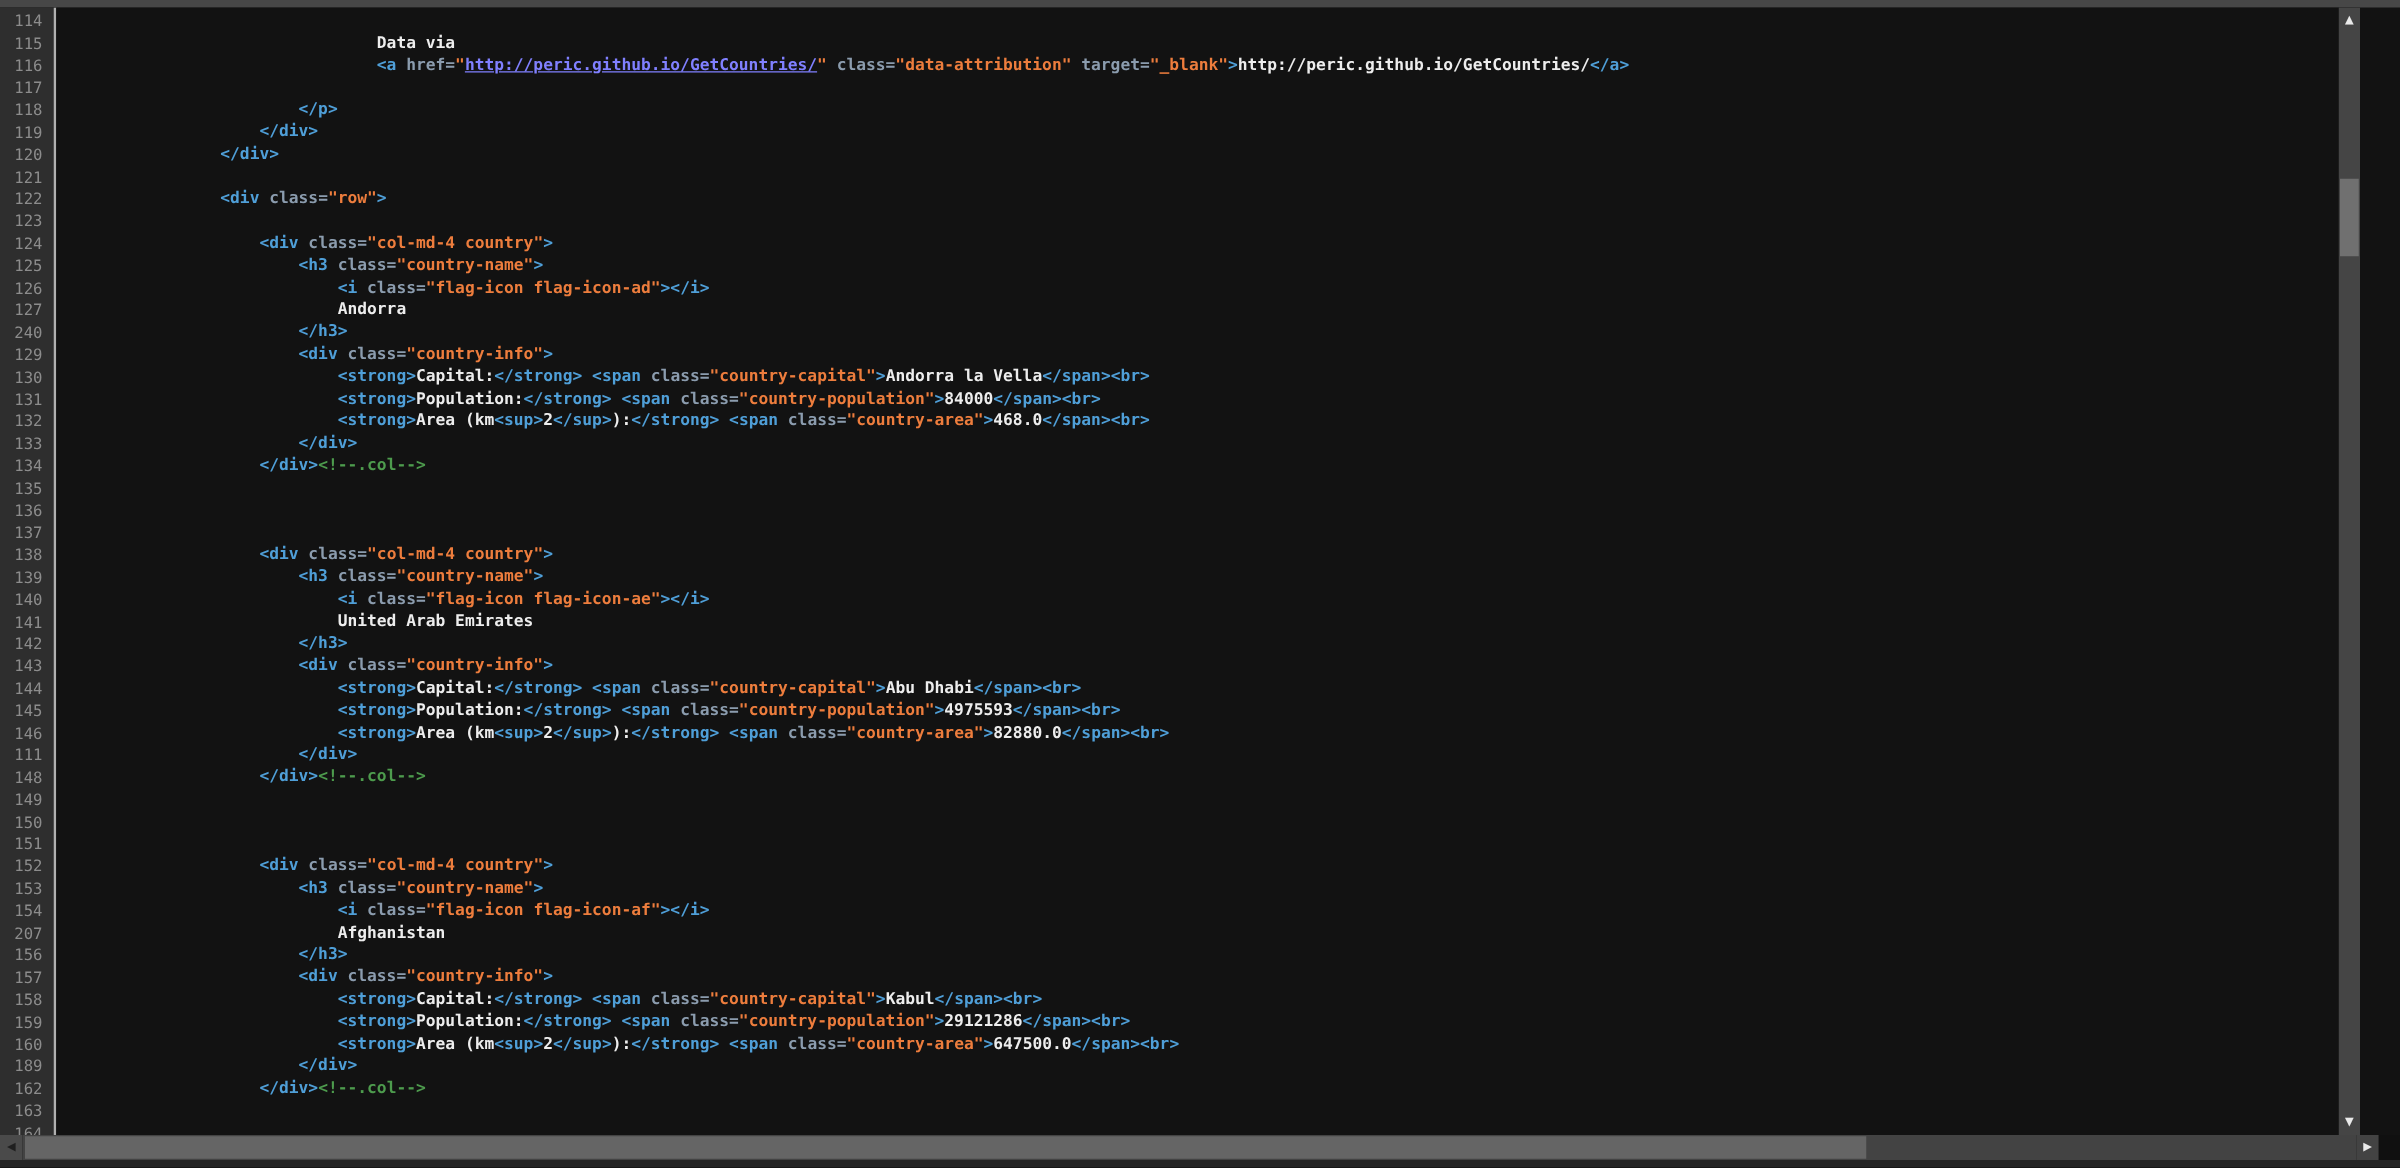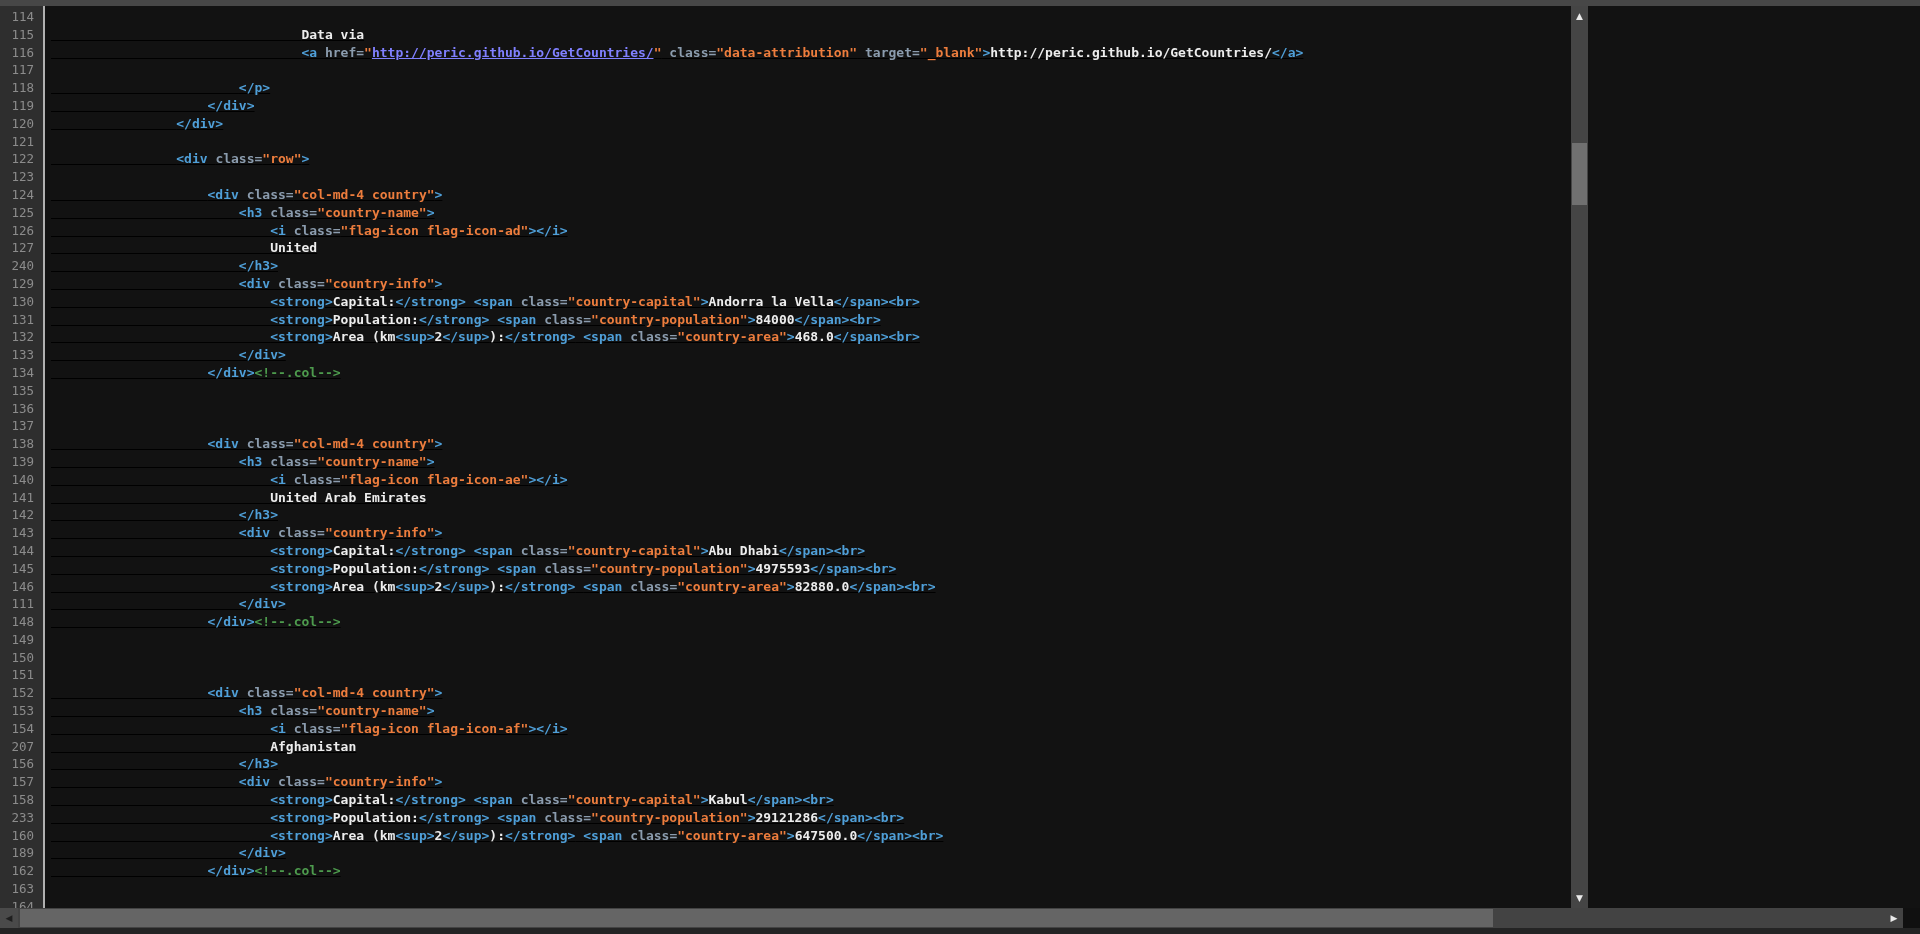--- a/index.html
+++ b/index.html
@@ -14,37 +14,37 @@
     --c-link:#8080ff;
     --c-linenum:#8c8c8c;
   }
   *{margin:0;padding:0;box-sizing:border-box;}
   html,body{width:1920px;height:934px;overflow:hidden;background:var(--bg-code);}
   body{font-family:"DejaVu Sans Mono", monospace;}
 
   .top-strip{height:6px;width:1920px;background:var(--chrome);}
   .bottom-strip{height:6px;width:1920px;background:#242424;}
 
-  .main{display:flex;height:902px;width:1588px;overflow:hidden;justify-content:space-between;}
+  .main{display:flex;height:902px;width:1888px;overflow:hidden;justify-content:space-between;}
 
   .gutter{
     width:45px;flex:0 0 45px;background:var(--bg-gutter);
     border-right:2px solid #b0b0b0;
     padding-top:2px;overflow:hidden;
   }
   .ln{
     height:17.8px;line-height:17.8px;font-size:12.5px;
     color:var(--c-linenum);text-align:right;padding-right:9px;
     font-weight:normal;
   }
 
   .code-area{
     flex:1 1 auto;background:var(--bg-code);
     padding:2px 0 12px 6px;overflow:hidden;
-    font-size:13px;font-weight:bold;text-decoration:underline;
+    font-size:13px;font-weight:bold;
   }
   .code-line{height:17.8px;line-height:17.8px;white-space:pre;}
 
   .tok-tag{color:var(--c-tag);}
   .tok-attr{color:var(--c-attr);}
   .tok-str{color:var(--c-str);}
   .tok-text{color:var(--c-text);}
   .tok-comment{color:var(--c-comment);}
   .tok-link{color:var(--c-link);text-decoration:underline;}
 
@@ -121,42 +121,42 @@
       <div class="ln">149</div>
       <div class="ln">150</div>
       <div class="ln">151</div>
       <div class="ln">152</div>
       <div class="ln">153</div>
       <div class="ln">154</div>
       <div class="ln">207</div>
       <div class="ln">156</div>
       <div class="ln">157</div>
       <div class="ln">158</div>
-      <div class="ln">233</div>
+      <div class="ln">159</div>
       <div class="ln">160</div>
       <div class="ln">189</div>
       <div class="ln">162</div>
       <div class="ln">163</div>
       <div class="ln">164</div>
     </div>
   <div class="code-area">
       <div class="code-line"></div>
       <div class="code-line">                                <span class="tok-text">Data via</span></div>
       <div class="code-line">                                <span class="tok-tag">&lt;a </span><span class="tok-attr">href=</span><span class="tok-str">"</span><span class="tok-link">http://peric.github.io/GetCountries/</span><span class="tok-str">"</span><span class="tok-attr"> class=</span><span class="tok-str">"data-attribution"</span><span class="tok-attr"> target=</span><span class="tok-str">"_blank"</span><span class="tok-tag">&gt;</span><span class="tok-text">http://peric.github.io/GetCountries/</span><span class="tok-tag">&lt;/a&gt;</span></div>
       <div class="code-line"></div>
       <div class="code-line">                        <span class="tok-tag">&lt;/p&gt;</span></div>
       <div class="code-line">                    <span class="tok-tag">&lt;/div&gt;</span></div>
       <div class="code-line">                <span class="tok-tag">&lt;/div&gt;</span></div>
       <div class="code-line"></div>
       <div class="code-line">                <span class="tok-tag">&lt;div </span><span class="tok-attr">class=</span><span class="tok-str">"row"</span><span class="tok-tag">&gt;</span></div>
       <div class="code-line"></div>
       <div class="code-line">                    <span class="tok-tag">&lt;div </span><span class="tok-attr">class=</span><span class="tok-str">"col-md-4 country"</span><span class="tok-tag">&gt;</span></div>
       <div class="code-line">                        <span class="tok-tag">&lt;h3 </span><span class="tok-attr">class=</span><span class="tok-str">"country-name"</span><span class="tok-tag">&gt;</span></div>
       <div class="code-line">                            <span class="tok-tag">&lt;i </span><span class="tok-attr">class=</span><span class="tok-str">"flag-icon flag-icon-ad"</span><span class="tok-tag">&gt;&lt;/i&gt;</span></div>
-      <div class="code-line">                            <span class="tok-text">United</span></div>
+      <div class="code-line">                            <span class="tok-text">Andorra</span></div>
       <div class="code-line">                        <span class="tok-tag">&lt;/h3&gt;</span></div>
       <div class="code-line">                        <span class="tok-tag">&lt;div </span><span class="tok-attr">class=</span><span class="tok-str">"country-info"</span><span class="tok-tag">&gt;</span></div>
       <div class="code-line">                            <span class="tok-tag">&lt;strong&gt;</span><span class="tok-text">Capital:</span><span class="tok-tag">&lt;/strong&gt;</span><span class="tok-text"> </span><span class="tok-tag">&lt;span </span><span class="tok-attr">class=</span><span class="tok-str">"country-capital"</span><span class="tok-tag">&gt;</span><span class="tok-text">Andorra la Vella</span><span class="tok-tag">&lt;/span&gt;&lt;br&gt;</span></div>
       <div class="code-line">                            <span class="tok-tag">&lt;strong&gt;</span><span class="tok-text">Population:</span><span class="tok-tag">&lt;/strong&gt;</span><span class="tok-text"> </span><span class="tok-tag">&lt;span </span><span class="tok-attr">class=</span><span class="tok-str">"country-population"</span><span class="tok-tag">&gt;</span><span class="tok-text">84000</span><span class="tok-tag">&lt;/span&gt;&lt;br&gt;</span></div>
       <div class="code-line">                            <span class="tok-tag">&lt;strong&gt;</span><span class="tok-text">Area (km</span><span class="tok-tag">&lt;sup&gt;</span><span class="tok-text">2</span><span class="tok-tag">&lt;/sup&gt;</span><span class="tok-text">):</span><span class="tok-tag">&lt;/strong&gt;</span><span class="tok-text"> </span><span class="tok-tag">&lt;span </span><span class="tok-attr">class=</span><span class="tok-str">"country-area"</span><span class="tok-tag">&gt;</span><span class="tok-text">468.0</span><span class="tok-tag">&lt;/span&gt;&lt;br&gt;</span></div>
       <div class="code-line">                        <span class="tok-tag">&lt;/div&gt;</span></div>
       <div class="code-line">                    <span class="tok-tag">&lt;/div&gt;</span><span class="tok-comment">&lt;!--.col--&gt;</span></div>
       <div class="code-line"></div>
       <div class="code-line"></div>
       <div class="code-line"></div>

